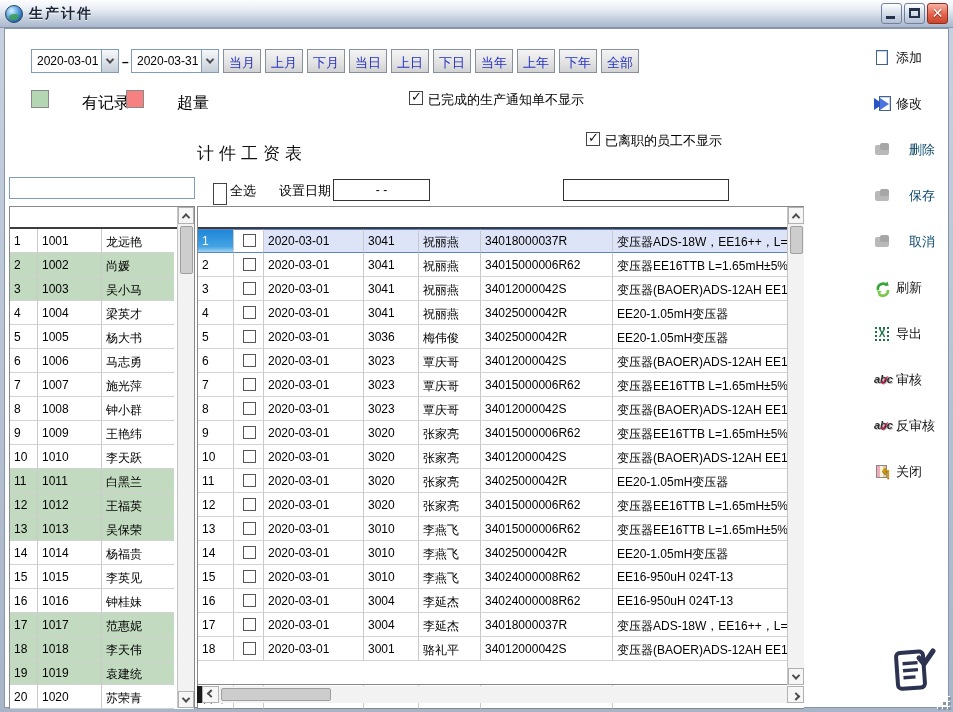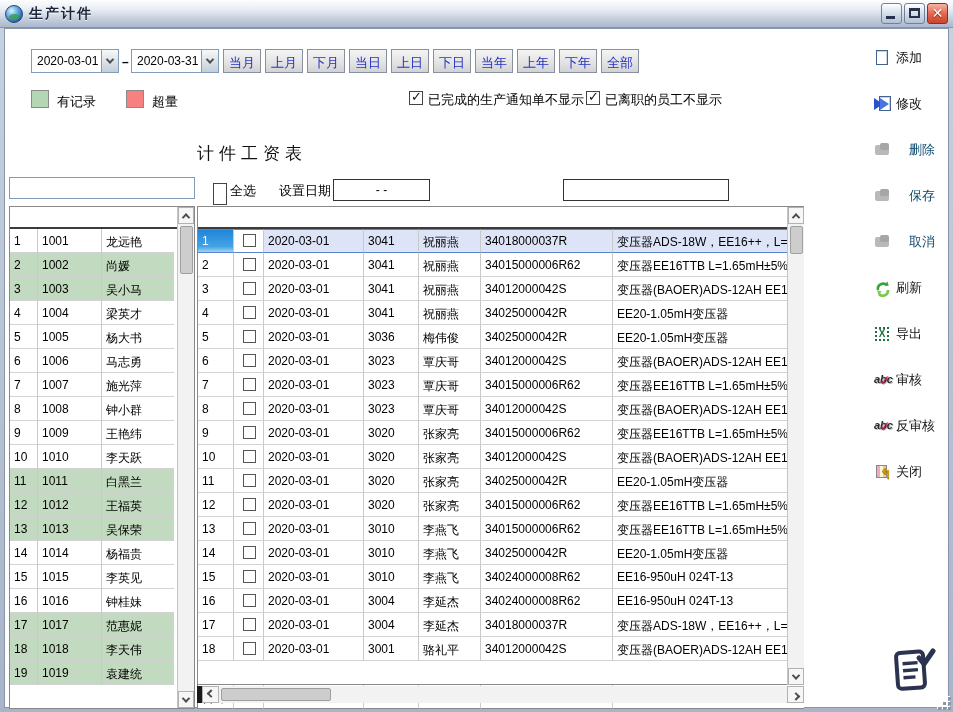--- a/index.html
+++ b/index.html
@@ -39,24 +39,24 @@
   .date-sep { position:absolute; left:117px; top:26px; font-weight:bold; }
   .range-btns { position:absolute; left:218px; top:20px; display:flex; gap:4px; }
   .rbtn { height:24px; padding:4px 5px 0 5px; border:1px solid #86909e;
     background:linear-gradient(180deg,#f4f4f4,#e2e2e2 60%,#d2d2d2);
     color:#2330c4; font-size:13px; cursor:pointer; white-space:nowrap; }
 
   
   .swatch { position:absolute; width:18px; height:18px; border:1px solid #8a8a8a; top:61px; }
   .sw-green { left:26px; background:#b5d6b3; }
   .sw-red { left:121px; background:#f58181; }
-  .leg-label { position:absolute; top:64px; font-size:13px; }
+  .leg-label { position:absolute; top:64px; font-size:16px;margin-left:25px; }
   .leg1 { left:52px; } .leg2 { left:147px; }
   .checkrow { position:absolute; top:62px; display:flex; align-items:flex-start; gap:5px; }
-  .chk1 { left:404px; } .chk2 { left:581px; }
+  .chk1 { left:404px; } .chk2 { left:581px;margin-top:41px; }
   .cbx { width:14px; height:14px; border:1px solid #444; background:#fff; position:relative; cursor:pointer; flex:0 0 auto; }
   .cbx.checked::after { content:"✓"; position:absolute; left:1px; top:-3px; font-size:13px; font-weight:bold; color:#111; }
   .chk-label { font-size:13px; }
 
   
   .panel-title { position:absolute; font-size:17px; letter-spacing:5px; color:#111; }
   .pt-left { left:4px; width:186px; top:113px; text-align:center; }
   .pt-right { left:192px; width:607px; top:113px; text-align:left; }
   .search-input { position:absolute; left:4px; top:148px; width:186px; height:22px; border:1px solid #7f9db9; background:#fff; padding:0 4px; font-size:12px; }
   .ctrl-row { position:absolute; top:150px; height:22px; }
@@ -301,20 +301,25 @@
           <div class="trow green">
             <div class="tcell c-no">18</div>
             <div class="tcell c-code">1018</div>
             <div class="tcell c-name">李天伟</div>
           </div>
           <div class="trow green">
             <div class="tcell c-no">19</div>
             <div class="tcell c-code">1019</div>
             <div class="tcell c-name">袁建统</div>
           </div>
+          <div class="trow">
+            <div class="tcell c-no">20</div>
+            <div class="tcell c-code">1020</div>
+            <div class="tcell c-name">苏荣青</div>
+          </div>
         </div>
     </div>
 
     <div class="vscroll vs-emp">
       <span class="sbtn">
           <span class="chev up"></span>
         </span>
       <div class="thumb-v" style="height:48px"></div>
       <span class="sbtn bottom">
           <span class="chev down"></span>

